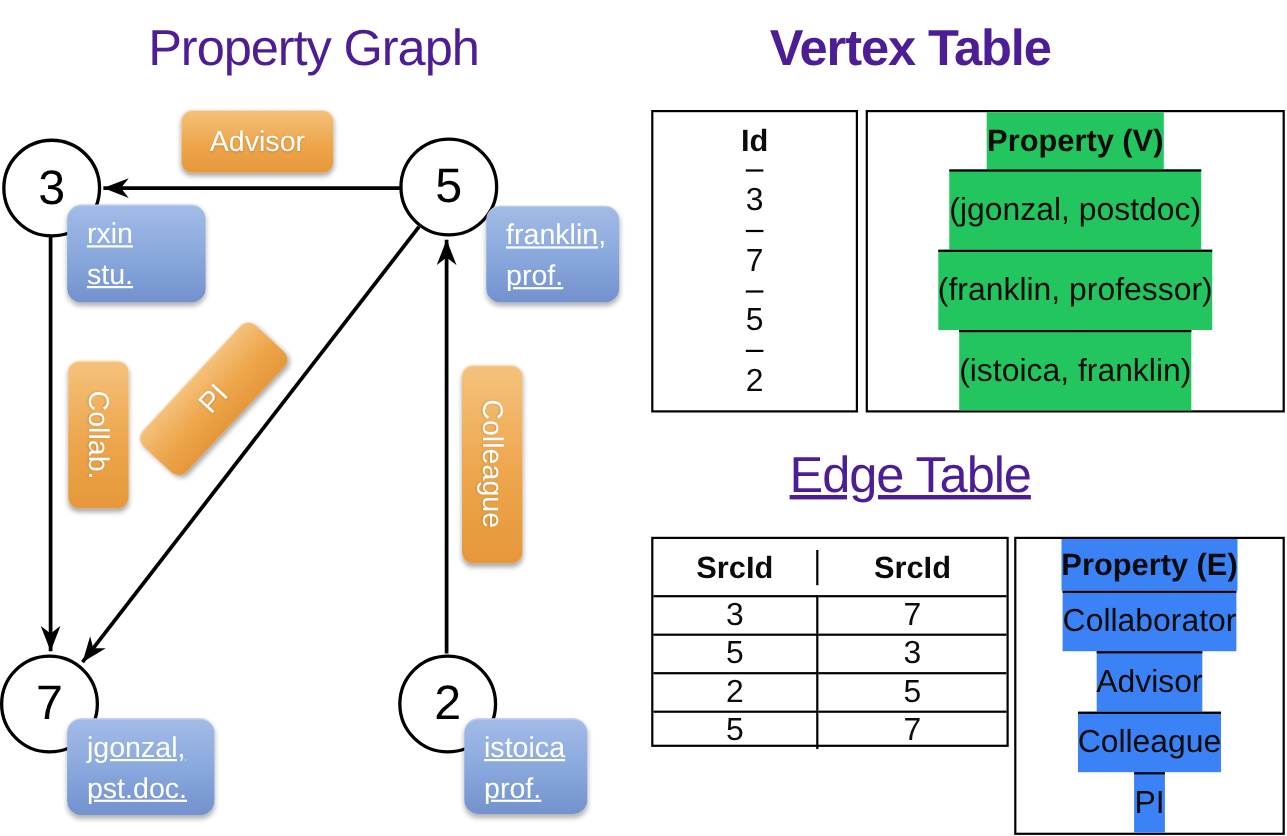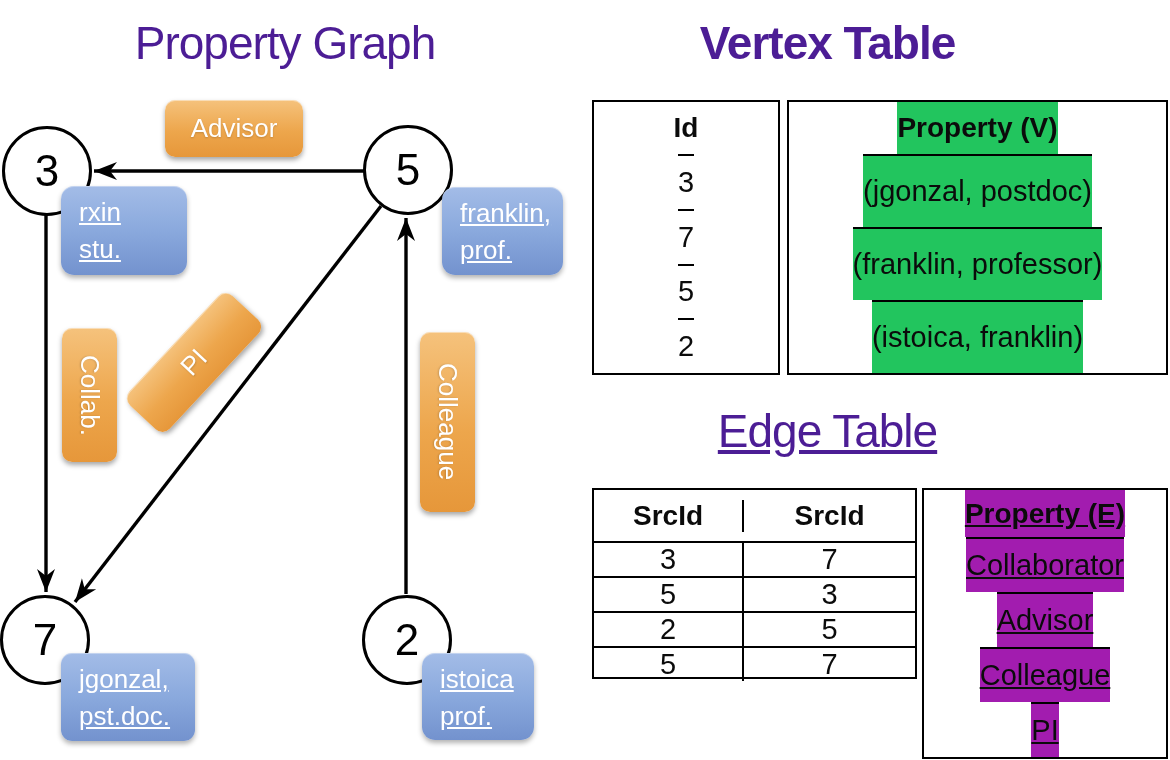--- a/index.html
+++ b/index.html
@@ -40,21 +40,21 @@
     position:absolute;display:flex;flex-direction:column;
     border:2px solid #000;box-sizing:border-box;background:#fff;align-items:center;
   }
   .cell{
     flex:1;display:flex;align-items:center;justify-content:center;
     border-top:2px solid #000;font-size:29px;color:#0b0b0b;white-space:nowrap;
   }
   .cell:first-child{border-top:none;}
   .cell.head{font-weight:700;font-size:28px;flex:none;}
   .cell.blue{background:#22c55e;}
-  .cell.tan{background:#a21caf;text-decoration:underline;}
+  .cell.tan{background:#3b82f6;}
   .pairgrid{display:grid;grid-template-columns:150px 1fr;grid-auto-rows:1fr;}
   .pairgrid .cell{border-top:2px solid #000;}
   .pairgrid .cell:nth-child(-n+2){border-top:none;}
   .pairgrid .cell:nth-child(odd){border-right:2px solid #000;}
 </style>
 </head>
 <body>
 
 <div id="stage">
 
@@ -99,21 +99,21 @@
   </div>
 
   <div class="vprop" style="left:61px;top:186px;width:126px;height:89px;">
     <div>rxin</div>
     <div>stu.</div>
   </div>
   <div class="vprop" style="left:442px;top:187px;width:121px;height:88px;">
     <div>franklin,</div>
     <div>prof.</div>
   </div>
-  <div class="vprop" style="left:61px;top:653px;width:134px;height:88px;border-radius:11px;">
+  <div class="vprop" style="left:61px;top:653px;width:134px;height:88px;">
     <div>jgonzal,</div>
     <div>pst.doc.</div>
   </div>
   <div class="vprop" style="left:422px;top:653px;width:112px;height:87px;">
     <div>istoica</div>
     <div>prof.</div>
   </div>
 
   <div class="slide-title" style="left:590px;top:16px;width:475px;font-weight:bold;">Vertex Table</div>
 

